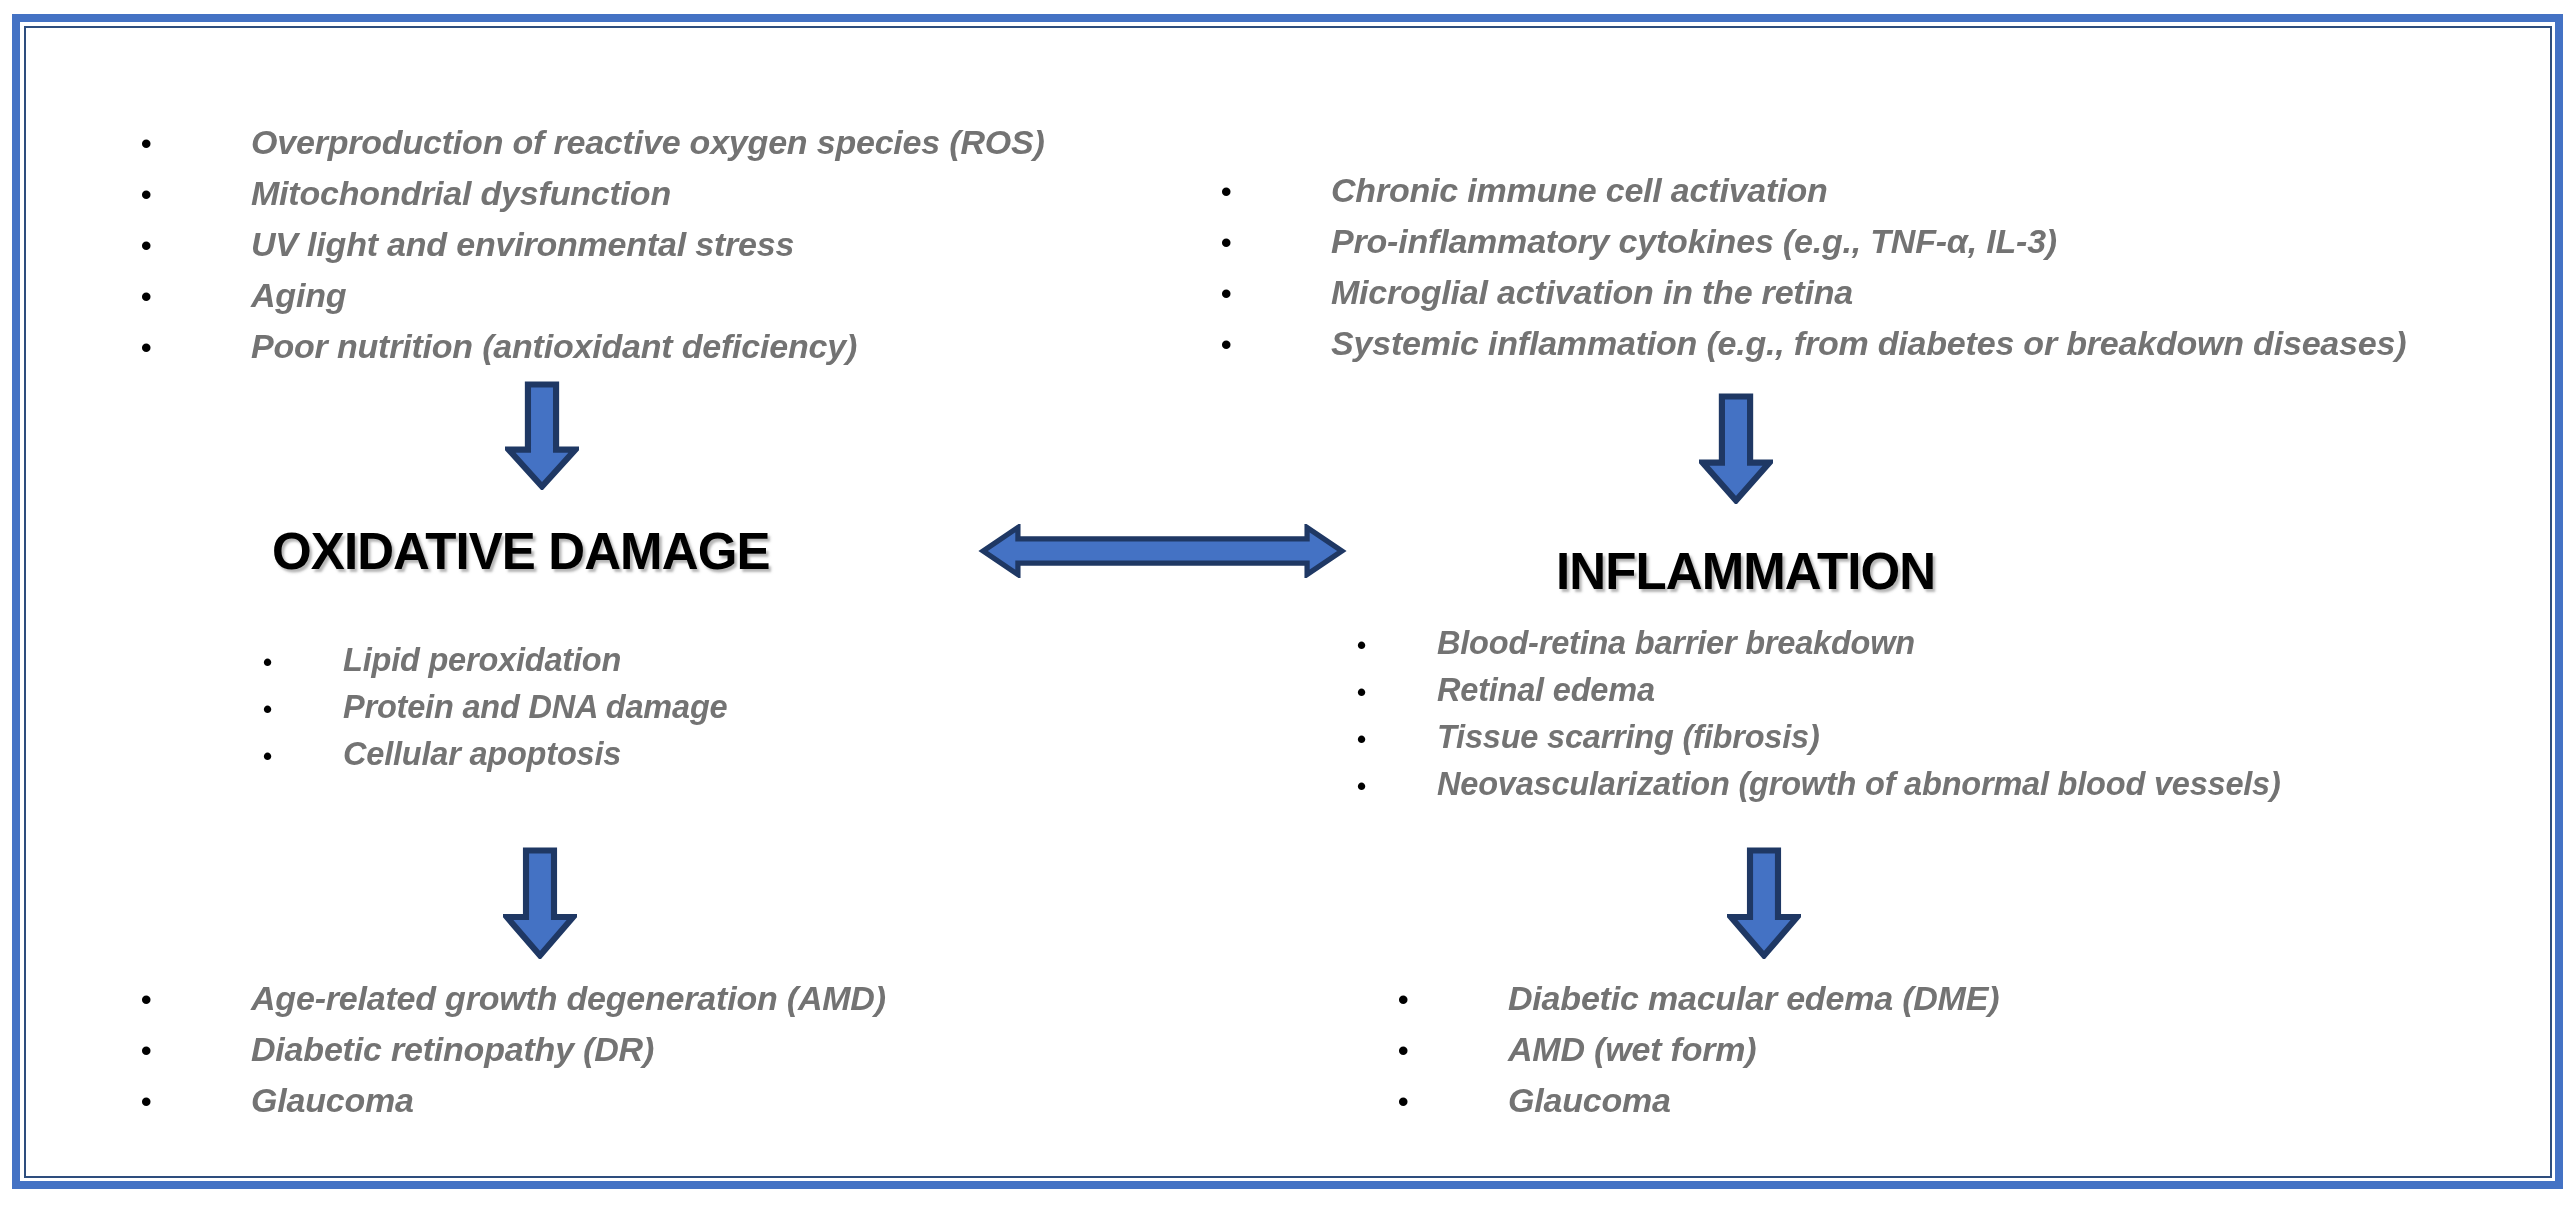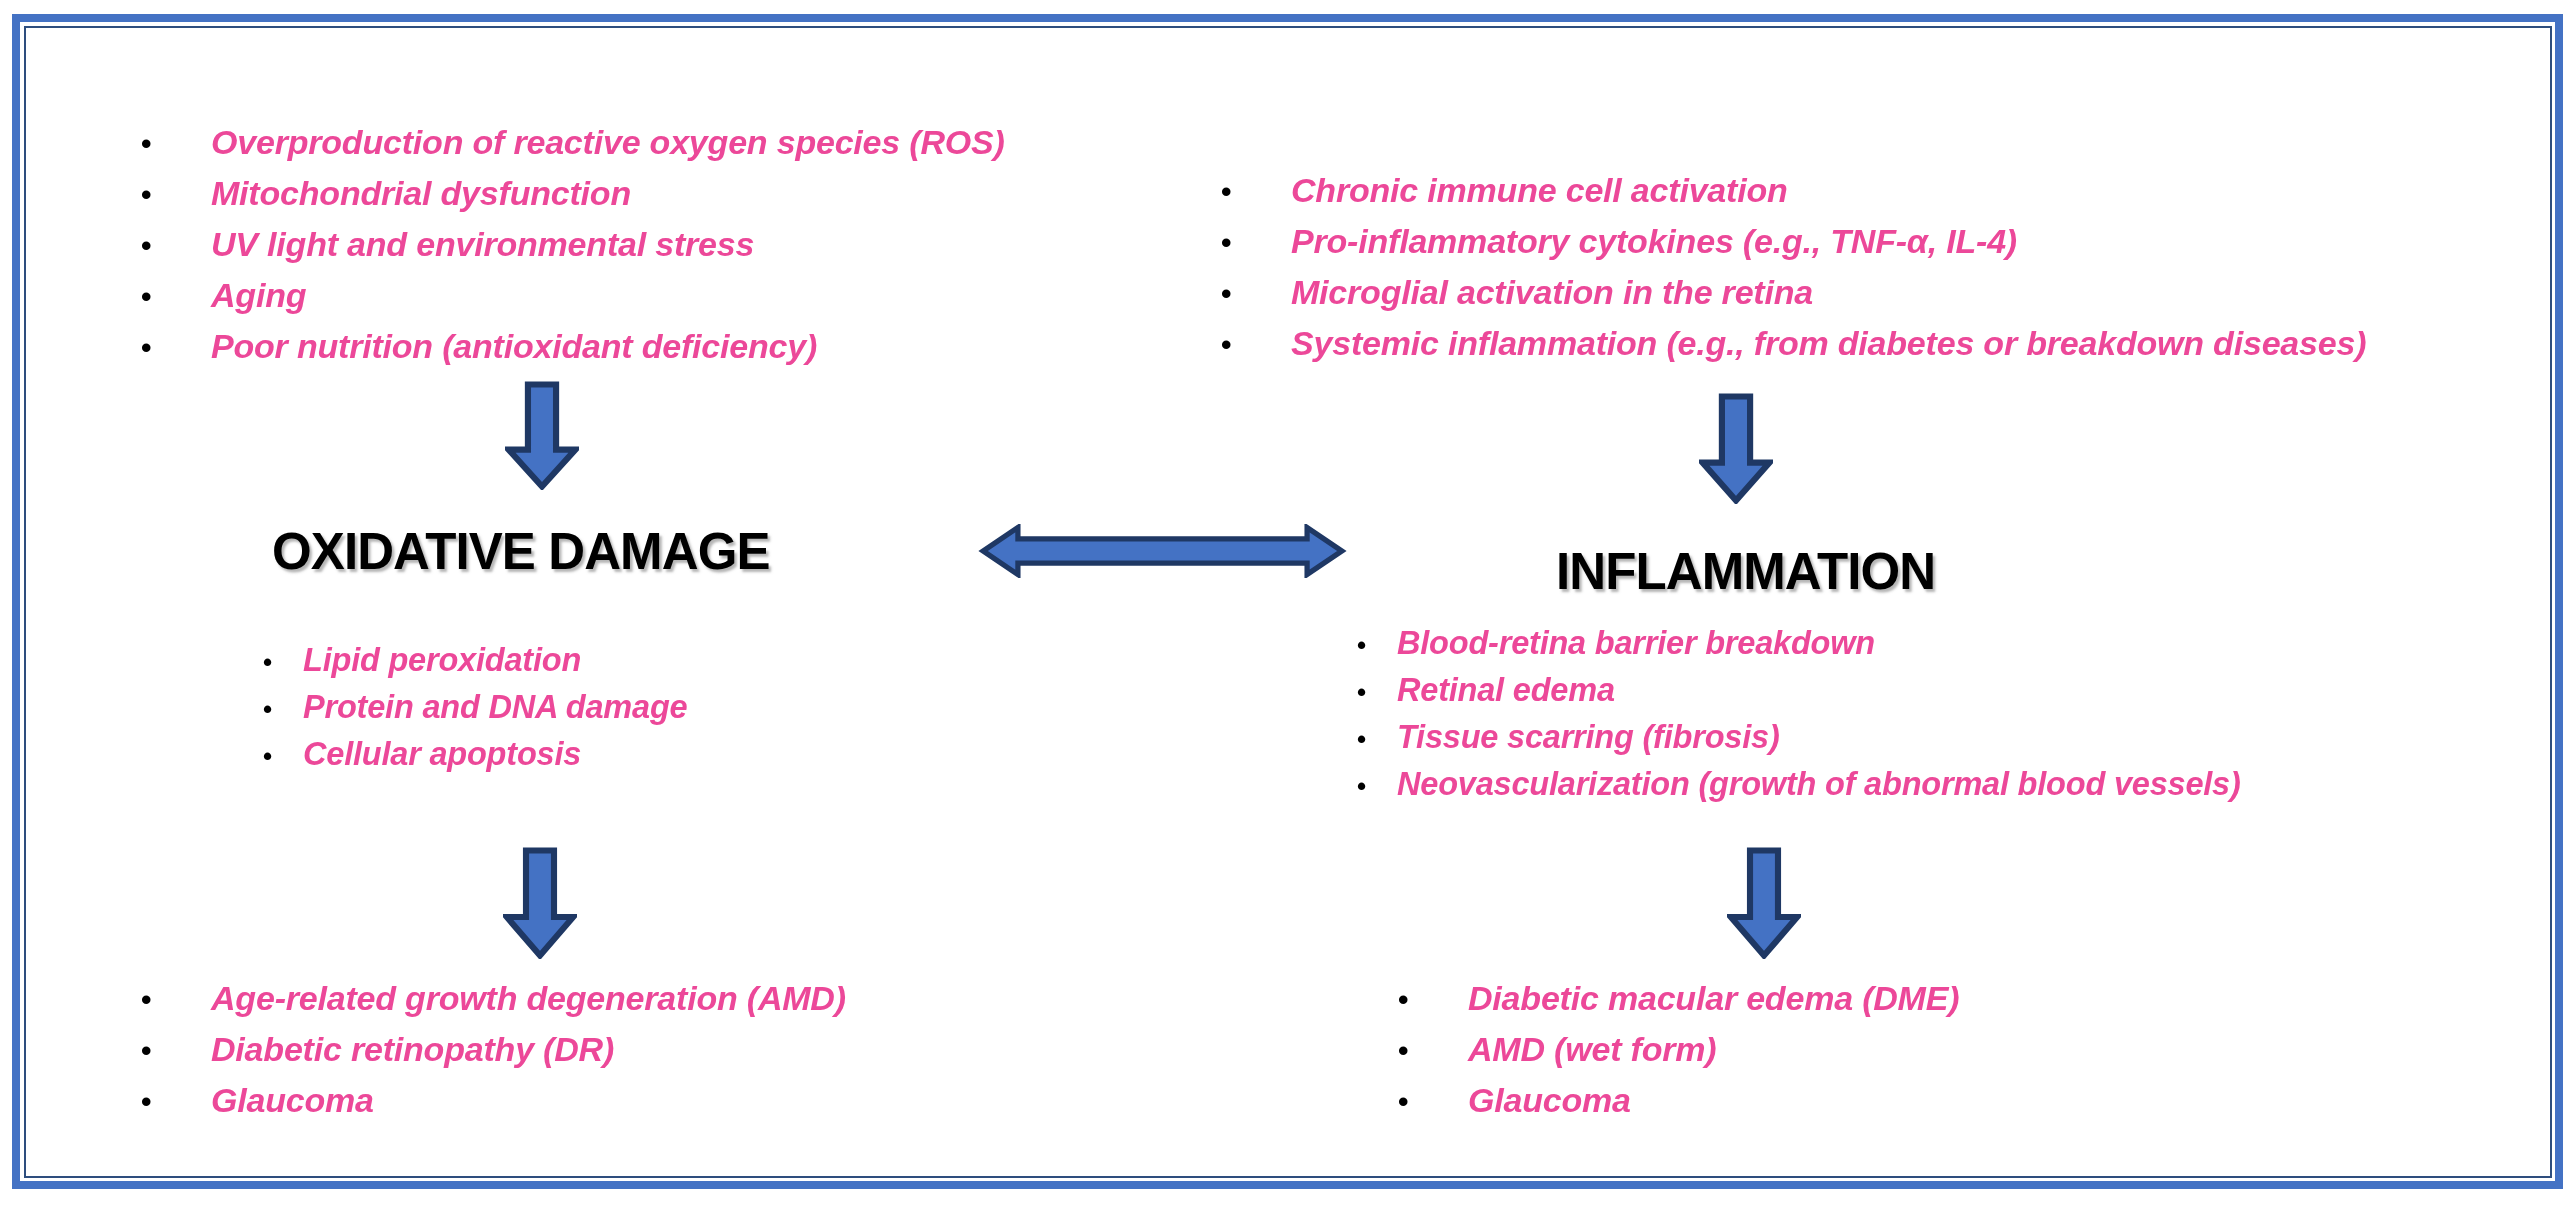--- a/index.html
+++ b/index.html
@@ -59,25 +59,26 @@
   }
   .bullet-dot {
     display: inline-block;
     text-align: left;
     color: #000000;
     font-weight: 700;
     flex: 0 0 auto;
   }
   .bullet-text {
     display: inline-block;
-    color: #ec4899;
+    color: #737373;
     font-weight: 700;
     font-style: italic;
     font-family: "Liberation Sans", sans-serif;
     letter-spacing: -0.2px;
+    margin-left: 40px;
   }
 
   
   .lvl-a .bullet-row { height: 51px; line-height: 51px; }
   .lvl-a .bullet-dot { width: 70px; font-size: 30px; }
   .lvl-a .bullet-text { font-size: 34px; }
 
   .lvl-b .bullet-row { height: 47px; line-height: 47px; }
   .lvl-b .bullet-dot { width: 40px; font-size: 26px; }
   .lvl-b .bullet-text { font-size: 32.5px; }
@@ -183,21 +184,21 @@
     </svg>
   </div>
 
   <ul class="bullet-list lvl-a" id="right-causes" style="left:1221px; top:165px;">
       <li class="bullet-row">
         <span class="bullet-dot">•</span>
         <span class="bullet-text">Chronic immune cell activation</span>
       </li>
       <li class="bullet-row">
         <span class="bullet-dot">•</span>
-        <span class="bullet-text">Pro-inflammatory cytokines (e.g., TNF-α, IL-4)</span>
+        <span class="bullet-text">Pro-inflammatory cytokines (e.g., TNF-α, IL-3)</span>
       </li>
       <li class="bullet-row">
         <span class="bullet-dot">•</span>
         <span class="bullet-text">Microglial activation in the retina</span>
       </li>
       <li class="bullet-row">
         <span class="bullet-dot">•</span>
         <span class="bullet-text">Systemic inflammation (e.g., from diabetes or breakdown diseases)</span>
       </li>
     </ul>

